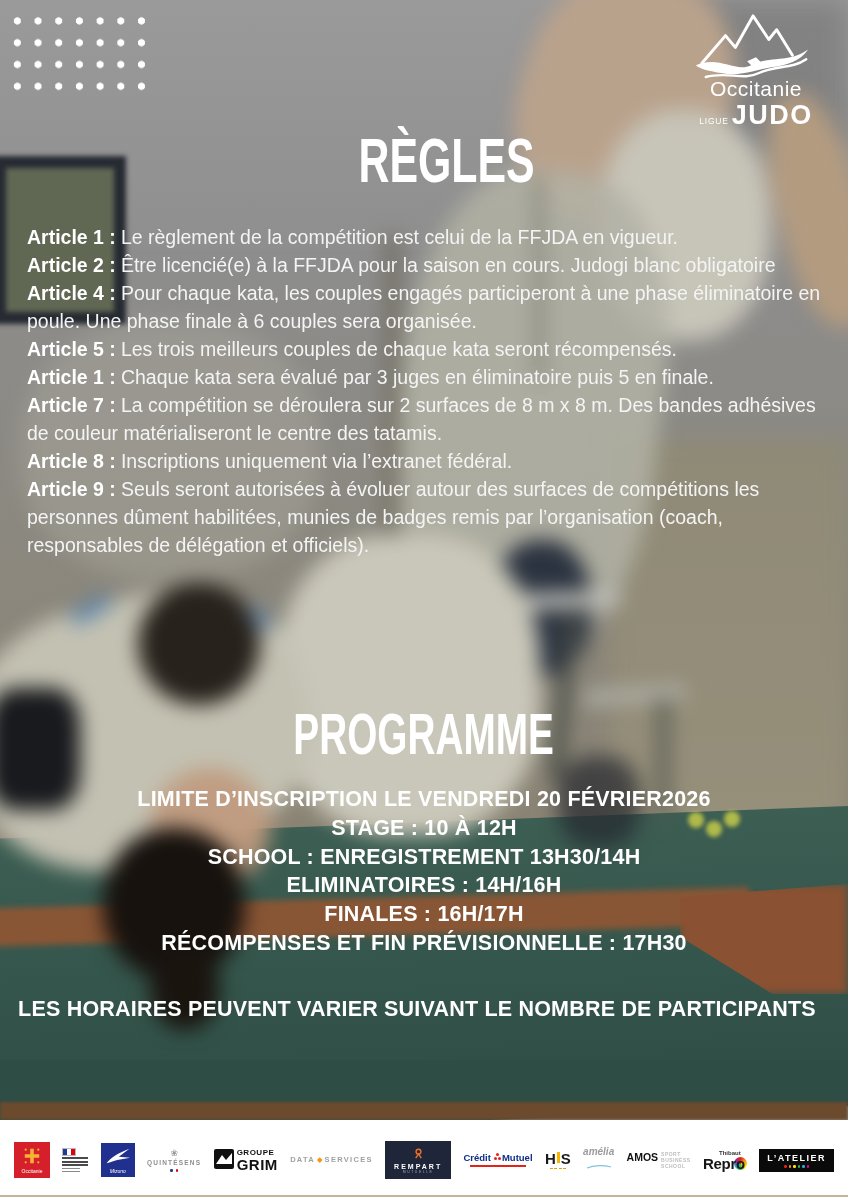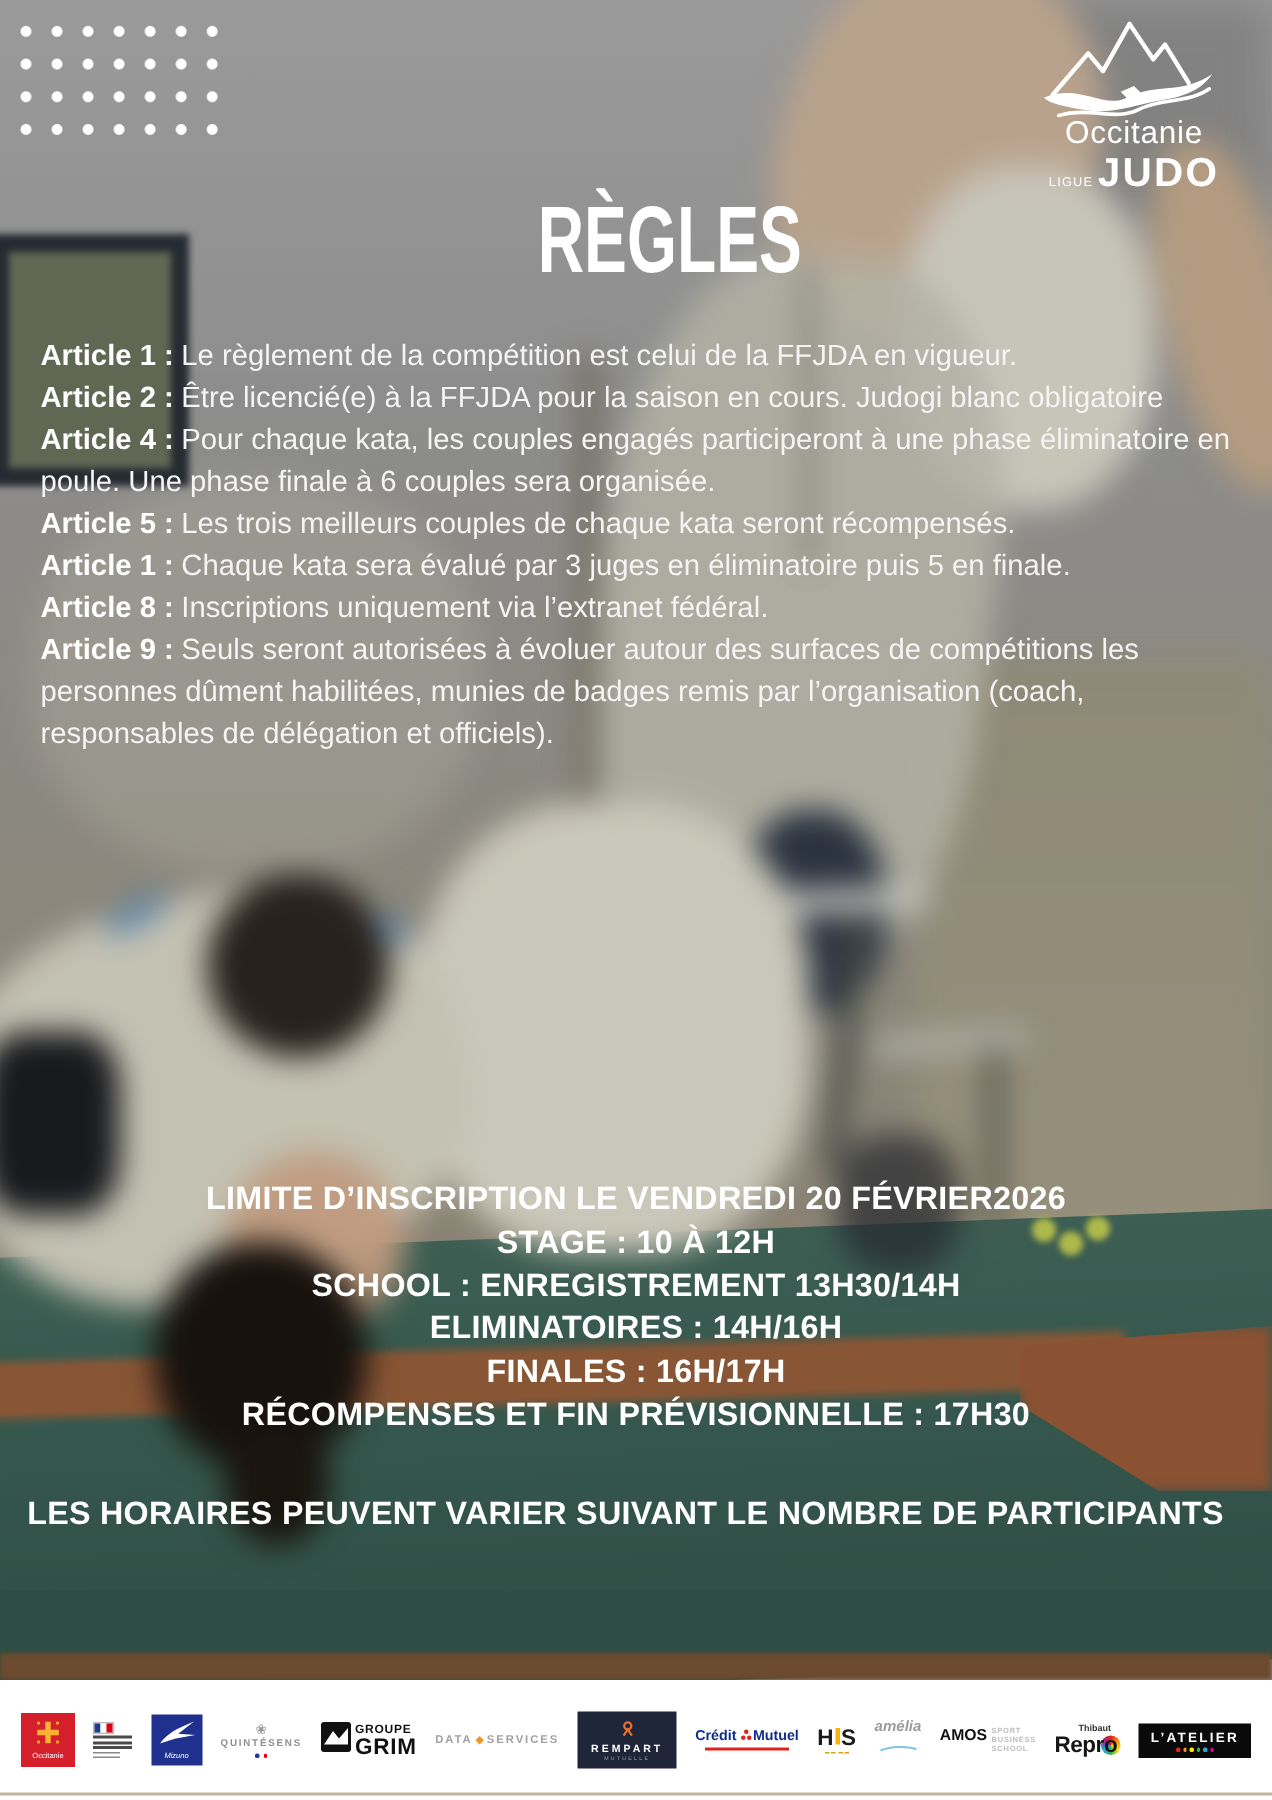--- a/index.html
+++ b/index.html
@@ -191,24 +191,28 @@
   <div class="titlewrap t-regles">
     <span class="bigtitle">RÈGLES</span>
   </div>
 
   <div class="articles">
     <p><strong>Article 1 :</strong><span>Le règlement de la compétition est celui de la FFJDA en vigueur.</span></p>
     <p><strong>Article 2 :</strong><span>Être licencié(e) à la FFJDA pour la saison en cours. Judogi blanc obligatoire</span></p>
     <p><strong>Article 4 :</strong><span>Pour chaque kata, les couples engagés participeront à une phase éliminatoire en poule. Une phase finale à 6 couples sera organisée.</span></p>
     <p><strong>Article 5 :</strong><span>Les trois meilleurs couples de chaque kata seront récompensés.</span></p>
     <p><strong>Article 1 :</strong><span>Chaque kata sera évalué par 3 juges en éliminatoire puis 5 en finale.</span></p>
+    <p><strong>Article 7 :</strong><span>La compétition se déroulera sur 2 surfaces de 8 m x 8 m. Des bandes adhésives de couleur matérialiseront le centre des tatamis.</span></p>
     <p><strong>Article 8 :</strong><span>Inscriptions uniquement via l’extranet fédéral.</span></p>
     <p><strong>Article 9 :</strong><span>Seuls seront autorisées à évoluer autour des surfaces de compétitions les personnes dûment habilitées, munies de badges remis par l’organisation (coach, responsables de délégation et officiels).</span></p>
   </div>
 
+  <div class="titlewrap t-programme">
+    <span class="bigtitle">PROGRAMME</span>
+  </div>
 
   <div class="prog-lines">
     <div>LIMITE D’INSCRIPTION LE VENDREDI 20 FÉVRIER2026</div>
     <div>STAGE : 10 À 12H</div>
     <div>SCHOOL : ENREGISTREMENT 13H30/14H</div>
     <div>ELIMINATOIRES : 14H/16H</div>
     <div>FINALES : 16H/17H</div>
     <div>RÉCOMPENSES ET FIN PRÉVISIONNELLE : 17H30</div>
   </div>
 

